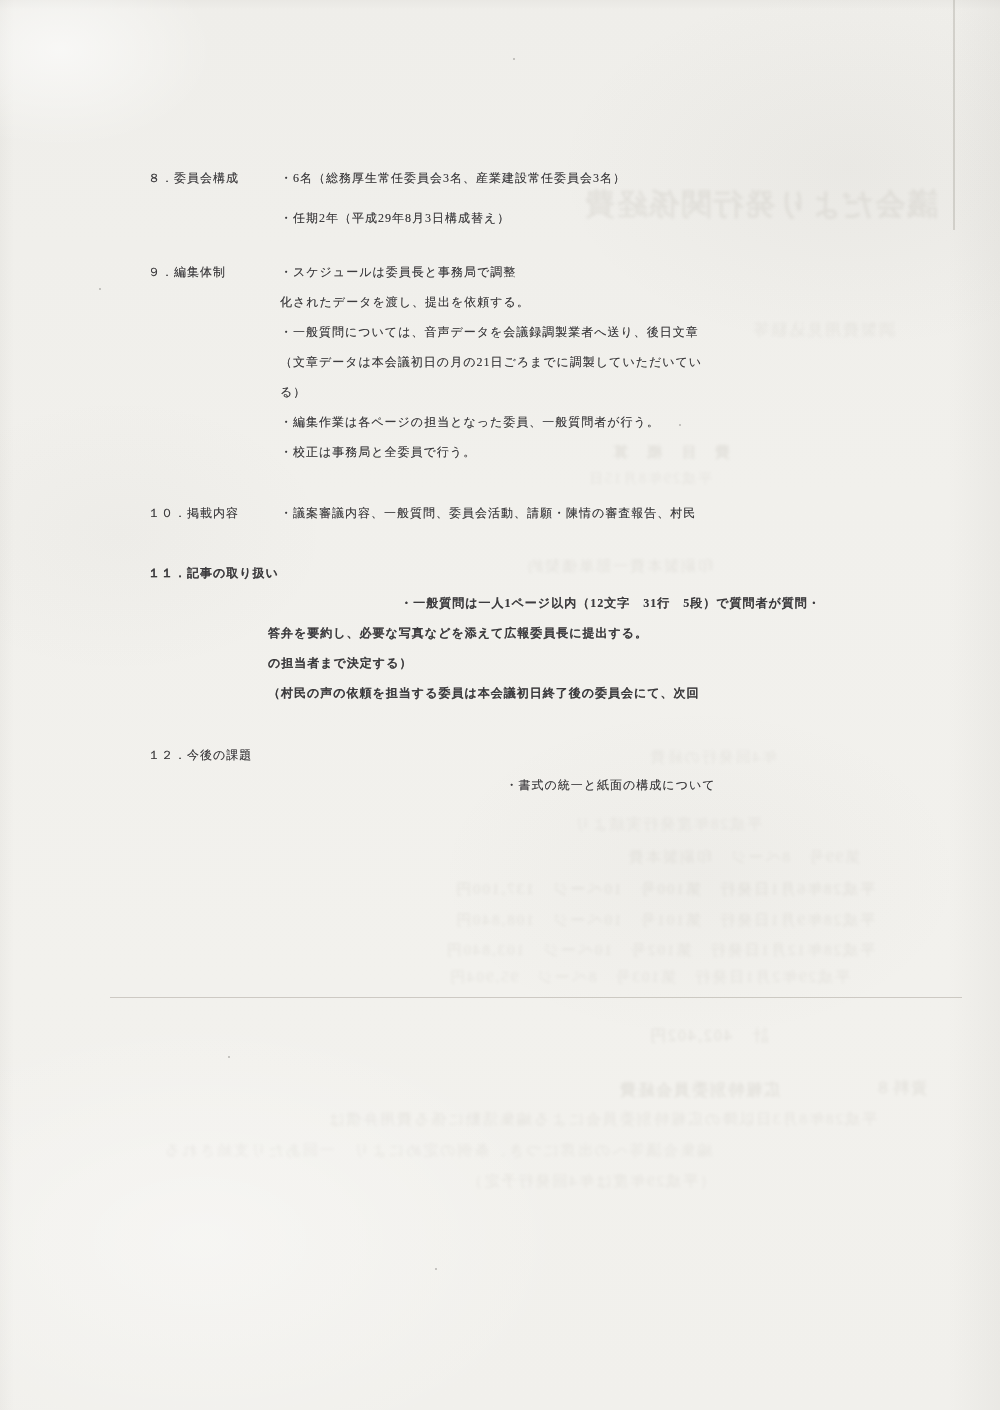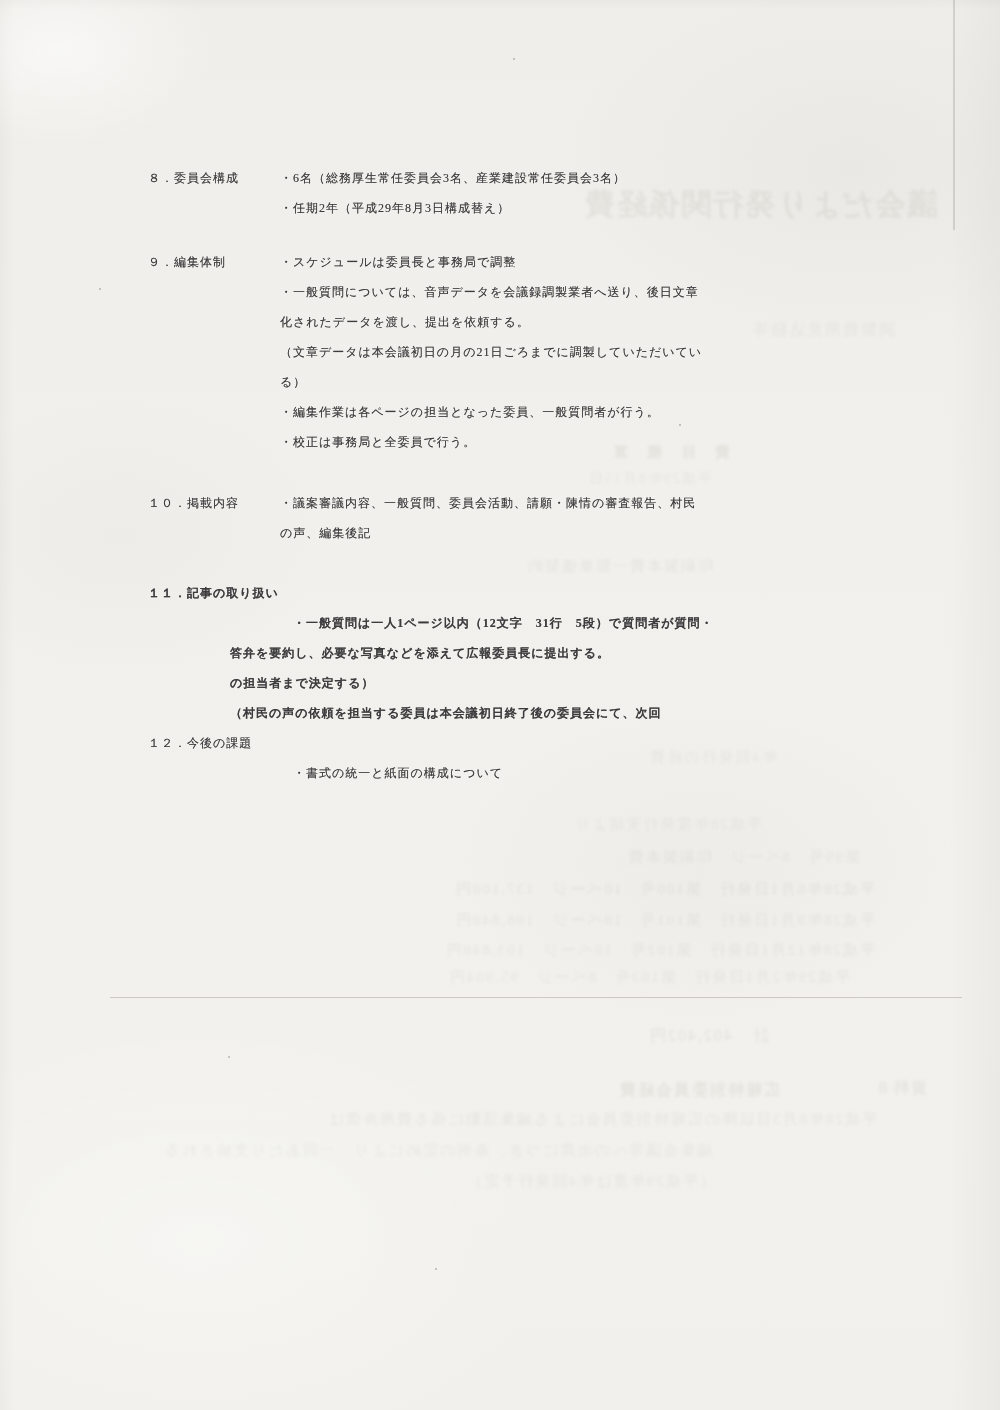--- a/index.html
+++ b/index.html
@@ -30,27 +30,27 @@
     position:absolute;left:148px;top:163px;width:780px;
     color:#3c3b3e;font-size:12px;letter-spacing:1px;
     text-shadow:0 0 .6px rgba(70,68,66,.55);
   }
   .section{position:relative;}
   .sec-label{position:absolute;left:0;top:0;height:30px;line-height:30px;white-space:nowrap;}
   .sec-label.own{position:static;display:block;height:30px;line-height:30px;}
   .lines{margin-left:132px;}
   .sec-11 .lines,.sec-12 .lines{margin-left:0;}
   .line{height:30px;line-height:30px;white-space:nowrap;}
-  .sec-8 .line + .line{}
+  .sec-8 .line + .line{margin-top:10px;}
   .sec-9{margin-top:24px;}
   .sec-10{margin-top:31px;}
   .sec-11{margin-top:30px;font-weight:bold;}
-  .sec-12{}
-  .ind-b{margin-left:145px;}
-  .ind-n{margin-left:82px;}
+  .sec-12{margin-top:32px;}
+  .ind-b{margin-left:145px;text-align:center;}
+  .ind-n{margin-left:120px;}
   
   #ghost-layer{position:absolute;inset:0;pointer-events:none;}
   .ghost{
     position:absolute;white-space:nowrap;overflow:hidden;
     transform:scaleX(-1);filter:blur(1.4px);
     color:#7d7668;letter-spacing:2px;
   }
   .ghost.b{font-weight:bold;}
   .ghost-rule{position:absolute;height:1px;background:rgba(150,143,132,.4);}
   .speck{position:absolute;width:2px;height:2px;border-radius:50%;background:rgba(90,88,84,.4);}
@@ -92,33 +92,32 @@
         <span class="sec-label">８．委員会構成</span>
         <div class="lines">
           <div class="line ind-c">・6名（総務厚生常任委員会3名、産業建設常任委員会3名）</div>
           <div class="line ind-c">・任期2年（平成29年8月3日構成替え）</div>
         </div>
       </div>
       <div class="section sec-9">
         <span class="sec-label">９．編集体制</span>
         <div class="lines">
           <div class="line ind-c">・スケジュールは委員長と事務局で調整</div>
+          <div class="line ind-c">化されたデータを渡し、提出を依頼する。</div>
           <div class="line ind-c">・一般質問については、音声データを会議録調製業者へ送り、後日文章</div>
-          <div class="line ind-c">化されたデータを渡し、提出を依頼する。</div>
           <div class="line ind-c">（文章データは本会議初日の月の21日ごろまでに調製していただいてい</div>
           <div class="line ind-c">る）</div>
           <div class="line ind-c">・編集作業は各ページの担当となった委員、一般質問者が行う。</div>
           <div class="line ind-c">・校正は事務局と全委員で行う。</div>
         </div>
       </div>
       <div class="section sec-10">
         <span class="sec-label">１０．掲載内容</span>
         <div class="lines">
           <div class="line ind-c">・議案審議内容、一般質問、委員会活動、請願・陳情の審査報告、村民</div>
-          <div class="line ind-c">の声、編集後記</div>
         </div>
       </div>
       <div class="section sec-11">
         <span class="sec-label own">１１．記事の取り扱い</span>
         <div class="lines">
           <div class="line ind-b">・一般質問は一人1ページ以内（12文字　31行　5段）で質問者が質問・</div>
           <div class="line ind-n">答弁を要約し、必要な写真などを添えて広報委員長に提出する。</div>
           <div class="line ind-n">の担当者まで決定する）</div>
           <div class="line ind-n">（村民の声の依頼を担当する委員は本会議初日終了後の委員会にて、次回</div>
         </div>

